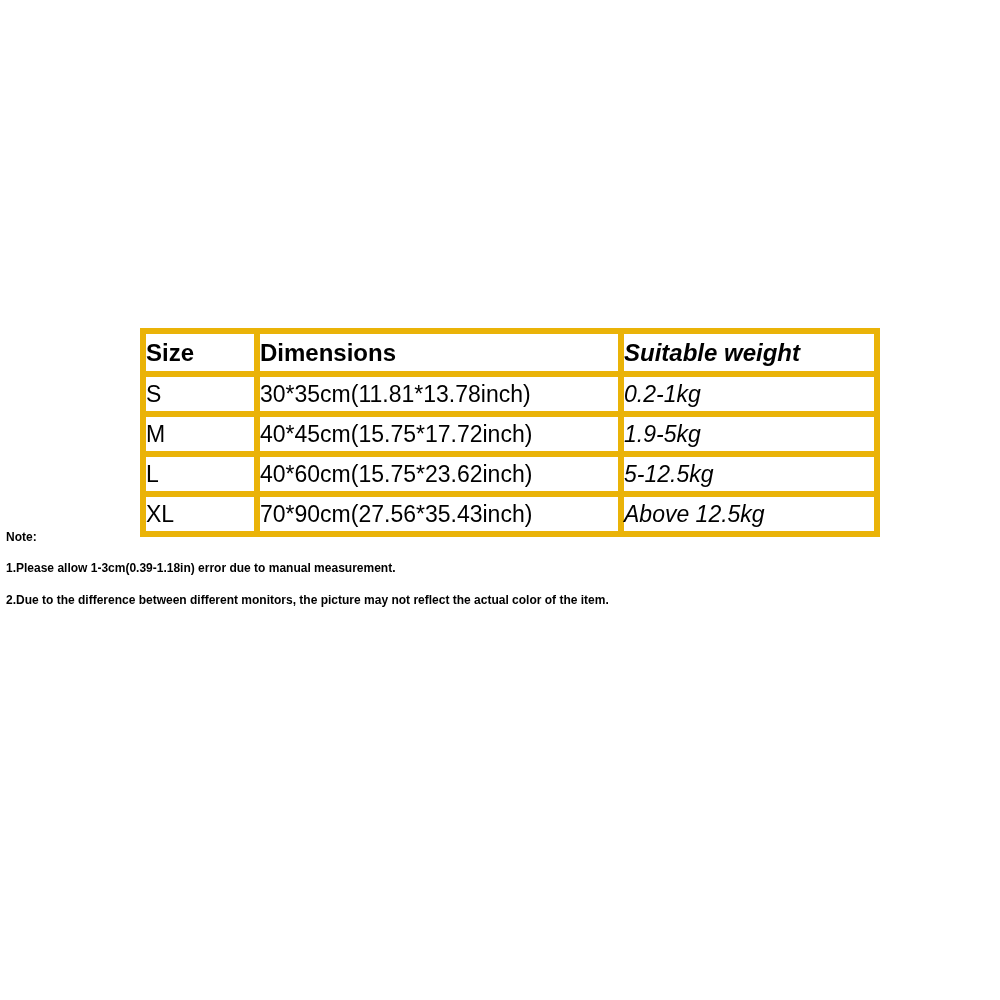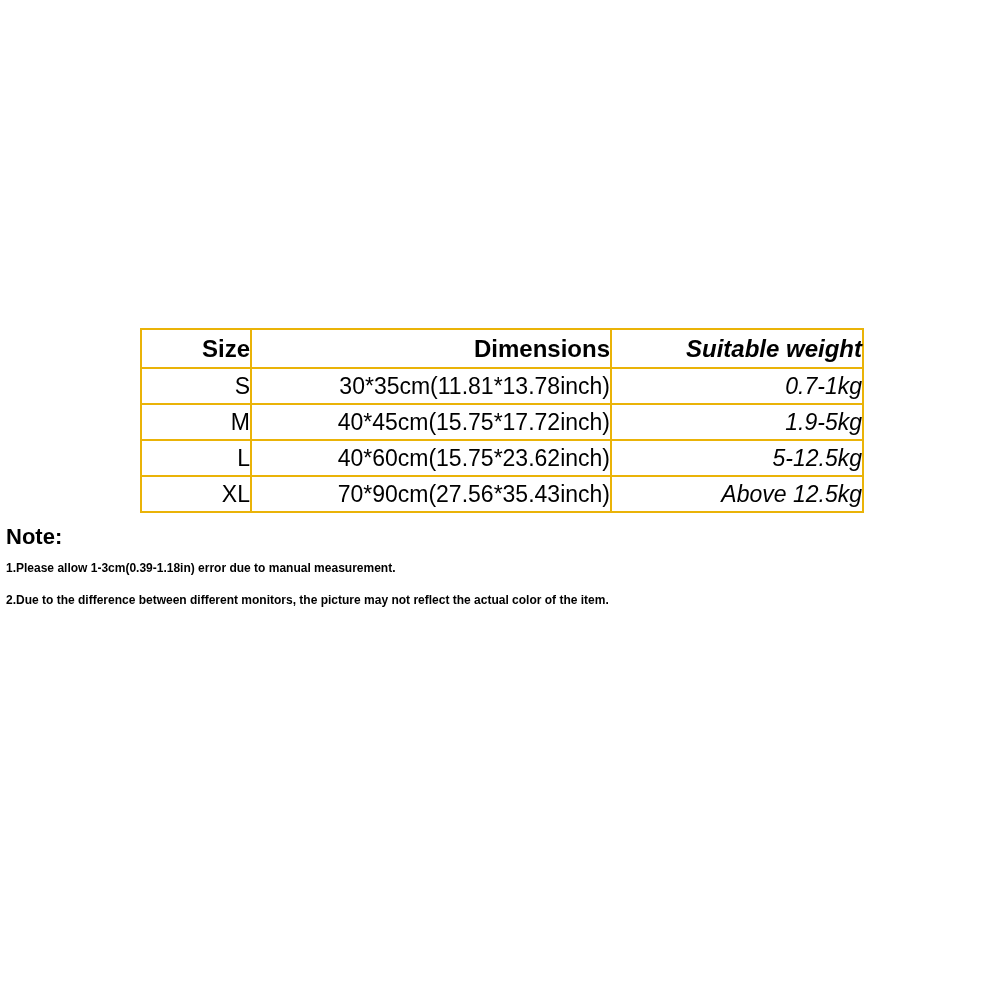--- a/index.html
+++ b/index.html
@@ -28,22 +28,22 @@
     position: absolute;
     left: 140px;
     top: 328px;
     width: 716px;
     border-collapse: collapse;
     table-layout: fixed;
   }
 
   .size-table th,
   .size-table td {
-    border: 2px solid #eab308;
-    text-align: right;
+    border: 6px solid #eab308;
+    text-align: left;
     vertical-align: middle;
     padding: 0;
     height: 34px;
     font-size: 23px;
     font-weight: normal;
     color: #000000;
     white-space: nowrap;
   }
 
   .size-table thead th {
@@ -57,21 +57,21 @@
   .col-weight { width: 250px; font-style: italic; }
 
   .notes {
     position: absolute;
     left: 6px;
     top: 522px;
     width: 990px;
   }
 
   .notes-title {
-    font-size: 22px;
+    font-size: 12px;
     font-weight: bold;
     line-height: 30px;
     color: #000000;
   }
 
   .note-line {
     font-size: 12px;
     font-weight: bold;
     line-height: 32px;
     color: #000000;
@@ -88,21 +88,21 @@
       <tr>
         <th class="col-size">Size</th>
         <th class="col-dim">Dimensions</th>
         <th class="col-weight">Suitable weight</th>
       </tr>
     </thead>
     <tbody>
       <tr>
         <td class="col-size">S</td>
         <td class="col-dim">30*35cm(11.81*13.78inch)</td>
-        <td class="col-weight">0.7-1kg</td>
+        <td class="col-weight">0.2-1kg</td>
       </tr>
       <tr>
         <td class="col-size">M</td>
         <td class="col-dim">40*45cm(15.75*17.72inch)</td>
         <td class="col-weight">1.9-5kg</td>
       </tr>
       <tr>
         <td class="col-size">L</td>
         <td class="col-dim">40*60cm(15.75*23.62inch)</td>
         <td class="col-weight">5-12.5kg</td>

